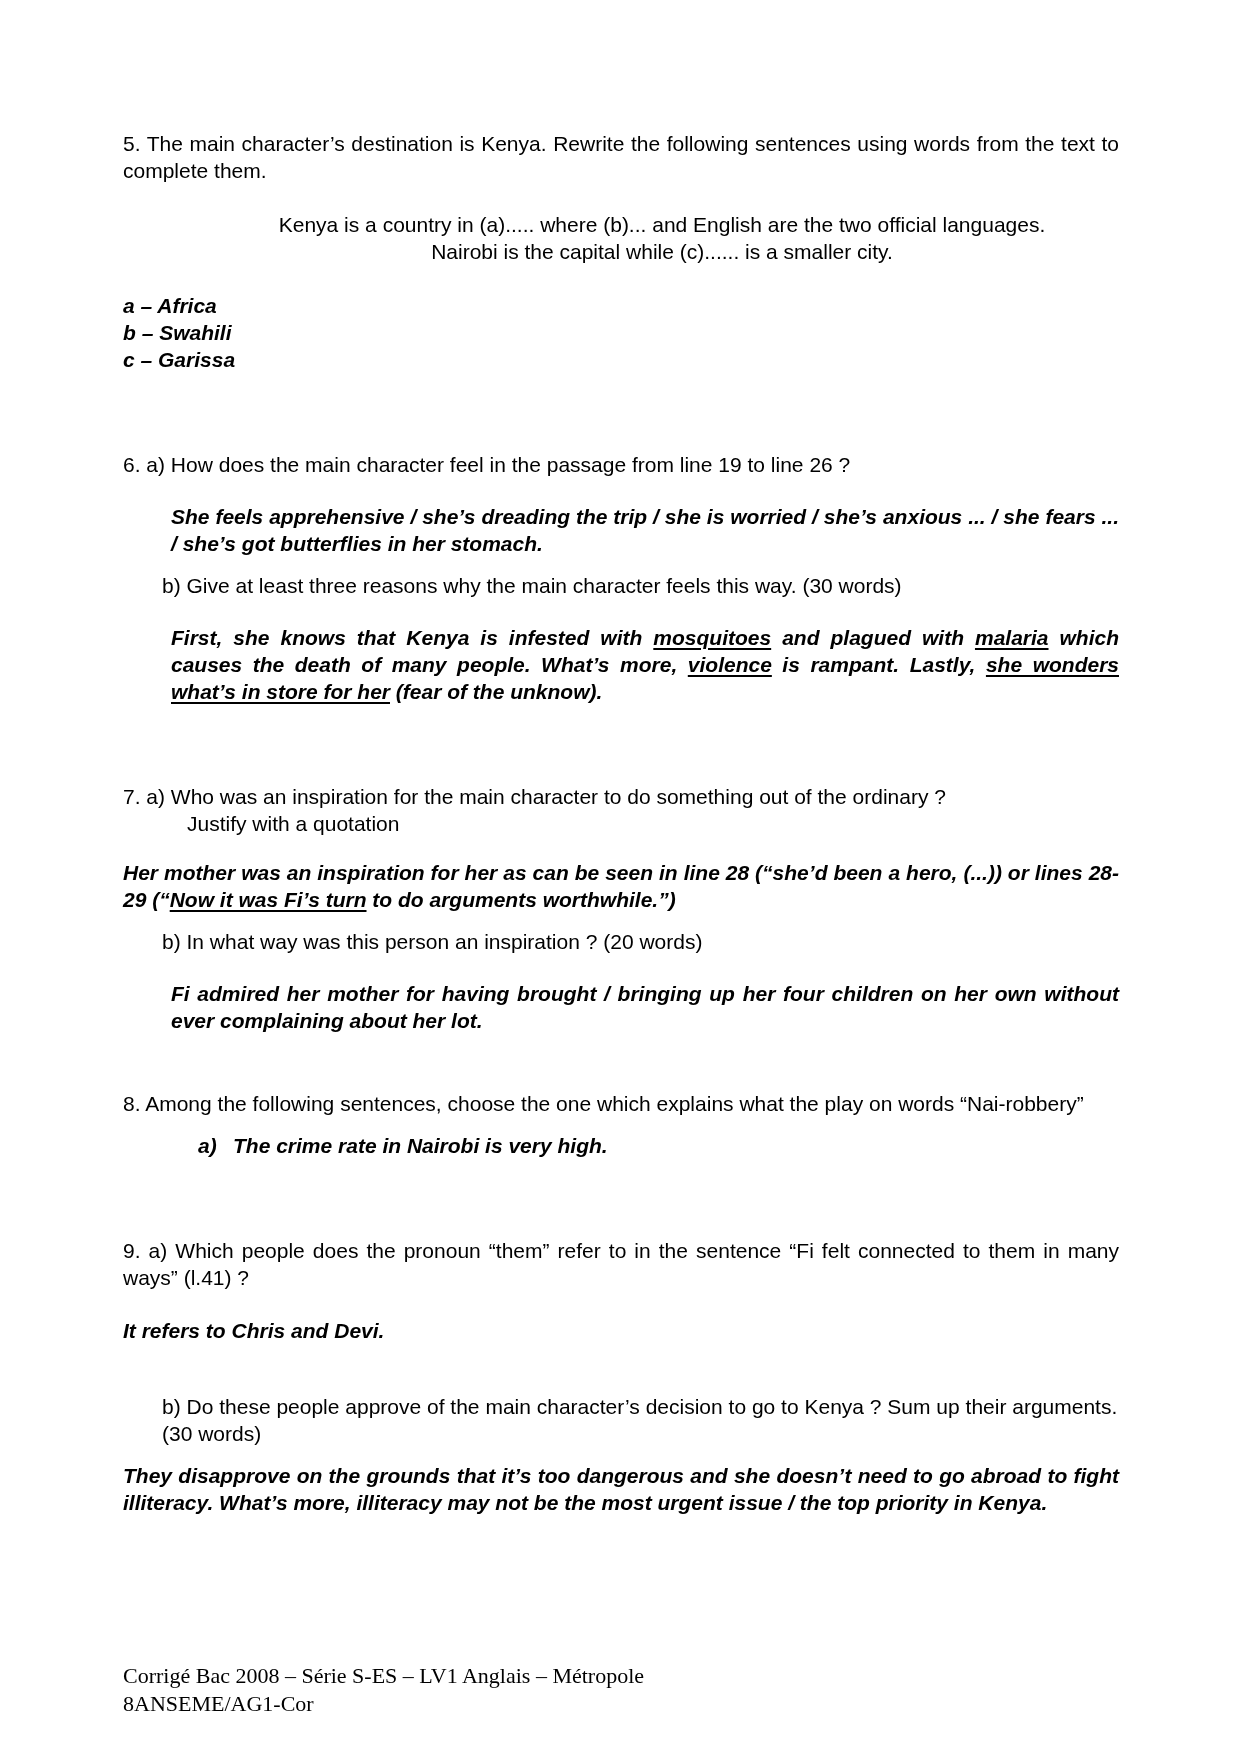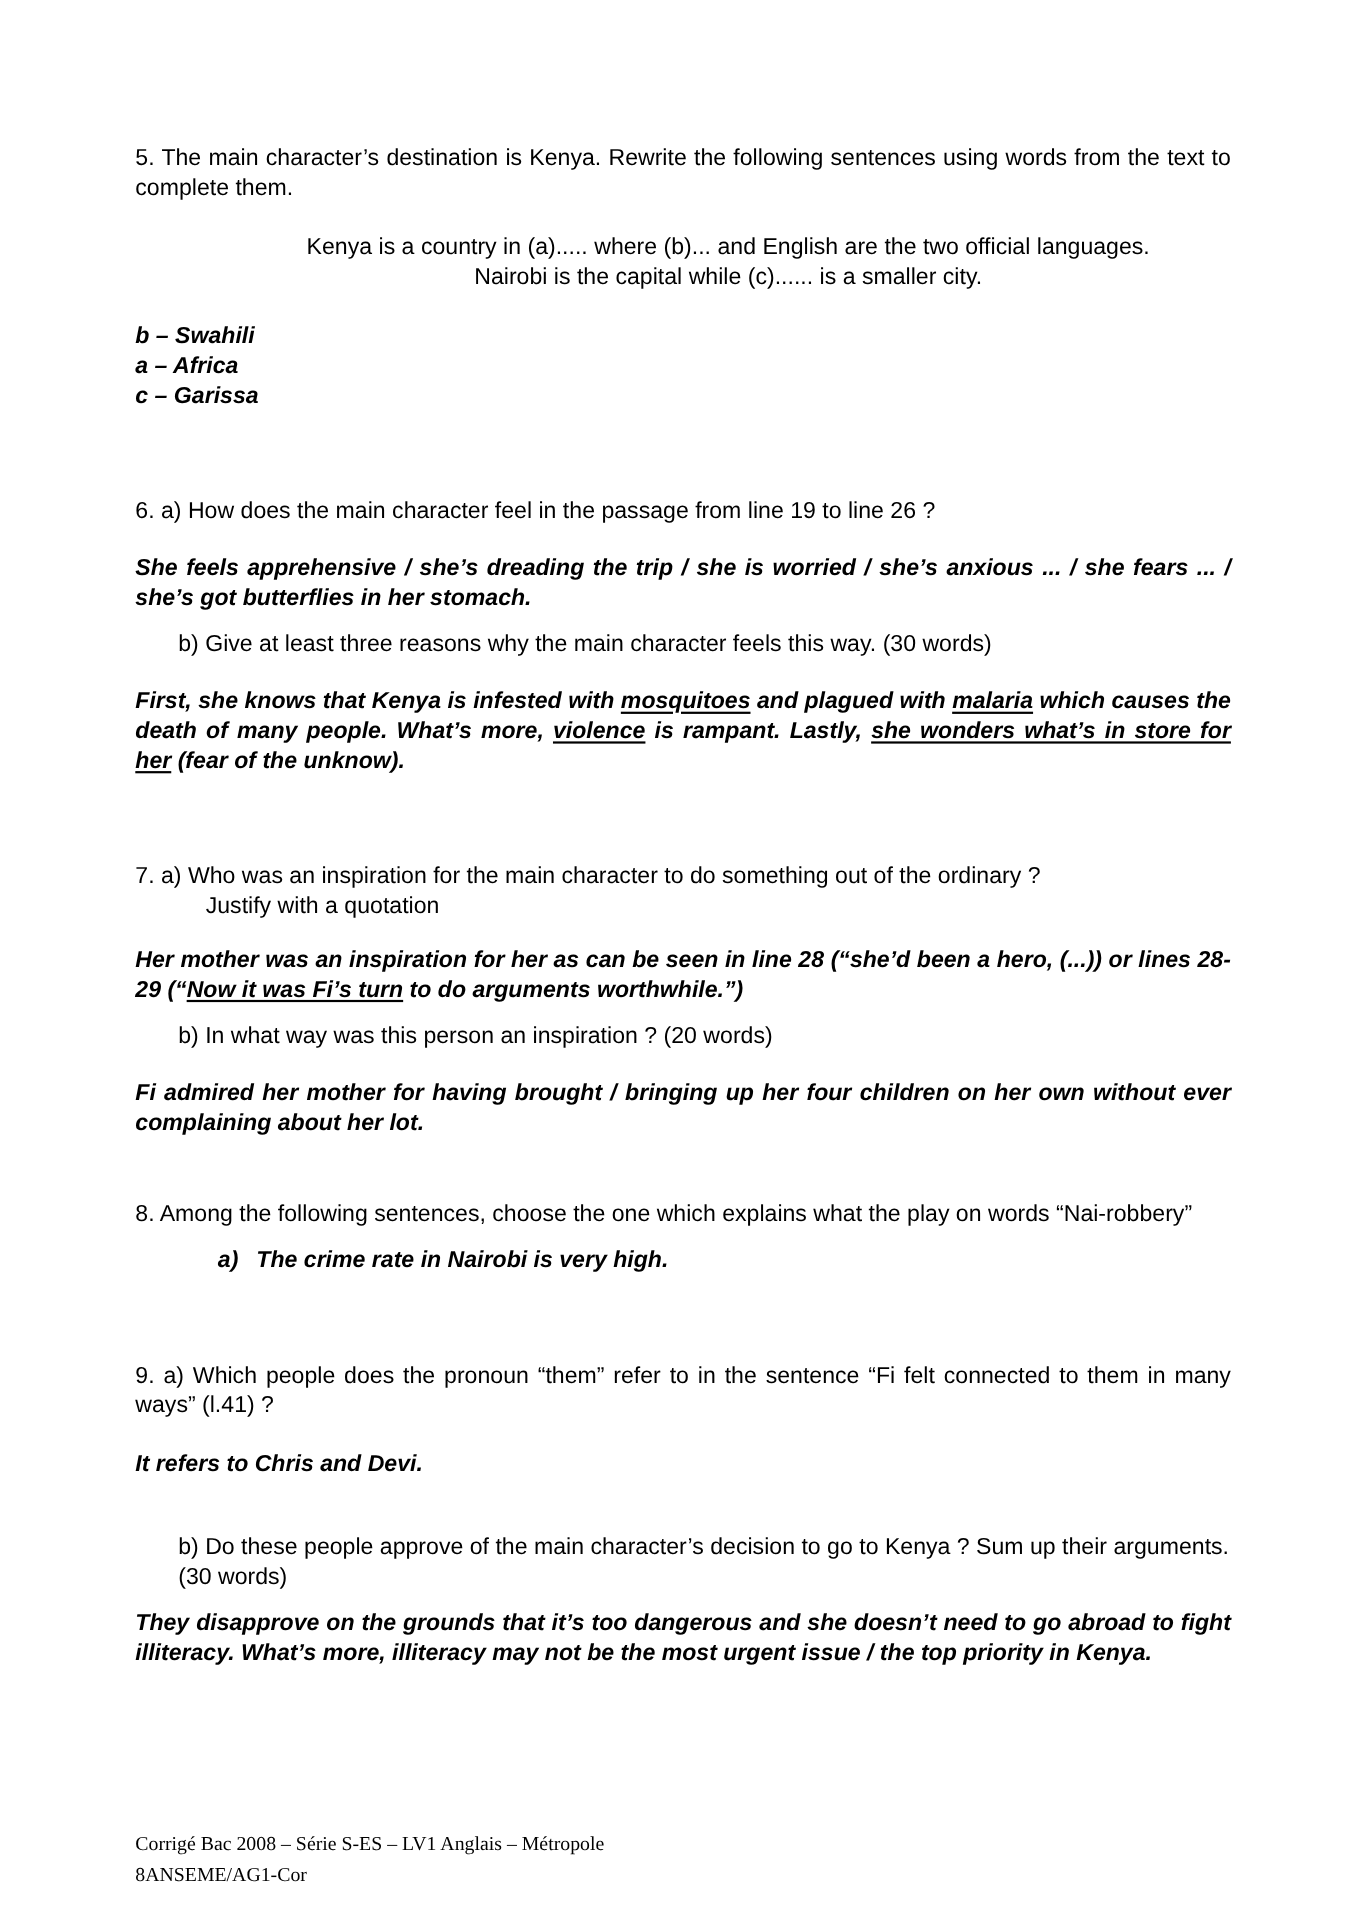--- a/index.html
+++ b/index.html
@@ -28,52 +28,52 @@
   .just { text-align: justify; }
   .ans { font-weight: bold; font-style: italic; }
   .u { text-decoration: underline; text-underline-offset: 3px; }
   .ind-b { margin-left: 39px; }
   .ind-tab { margin-left: 82px; text-align: center; }
   .ind-justify { margin-left: 64px; }
   .ind-choice { margin-left: 75px; }
   .choice-label { display: inline-block; width: 35px; }
   .mt22 { margin-top: 22px; }
   .mt24 { margin-top: 15px; }
-  .mt25 { margin-top: 25px; }
+  .mt25 { margin-top: 25px; margin-left: 48px; }
   .mt26 { margin-top: 26px; }
   .mt27 { margin-top: 27px; }
   .mt51 { margin-top: 78px; }
   .mt53 { margin-top: 49px; }
   .mt56 { margin-top: 56px; }
   .footer {
     position: absolute;
     left: 123px;
     top: 1662px;
     font-family: "Liberation Serif", serif;
-    font-size: 18px;
+    font-size: 22px;
     line-height: 28px;
     color: #000000;
   }
 </style>
 </head>
 <body>
 
 <div>
   <main class="content">
 
     <p class="blk just">5. The main character’s destination is Kenya. Rewrite the following sentences using words from the text to complete them.</p>
 
     <div class="blk ind-tab mt27">
       <div>Kenya is a country in (a)..... where (b)... and English are the two official languages.</div>
       <div>Nairobi is the capital while (c)...... is a smaller city.</div>
     </div>
 
     <div class="blk ans mt27">
+      <div>a – Africa</div>
       <div>b – Swahili</div>
-      <div>a – Africa</div>
       <div>c – Garissa</div>
     </div>
 
     <p class="blk mt51">6. a) How does the main character feel in the passage from line 19 to line 26 ?</p>
 
     <p class="blk ans just mt25">She feels apprehensive / she’s dreading the trip / she is worried / she’s anxious ... / she fears ... / she’s got butterflies in her stomach.</p>
 
     <p class="blk ind-b mt24">b) Give at least three reasons why the main character feels this way. (30 words)</p>
 
     <p class="blk ans just mt25"><span>First, she knows that Kenya is infested with </span><span class="u">mosquitoes</span><span> and plagued with </span><span class="u">malaria</span><span> which causes the death of many people. What’s more, </span><span class="u">violence</span><span> is rampant. Lastly, </span><span class="u">she wonders what’s in store for her</span><span> (fear of the unknow).</span></p>

